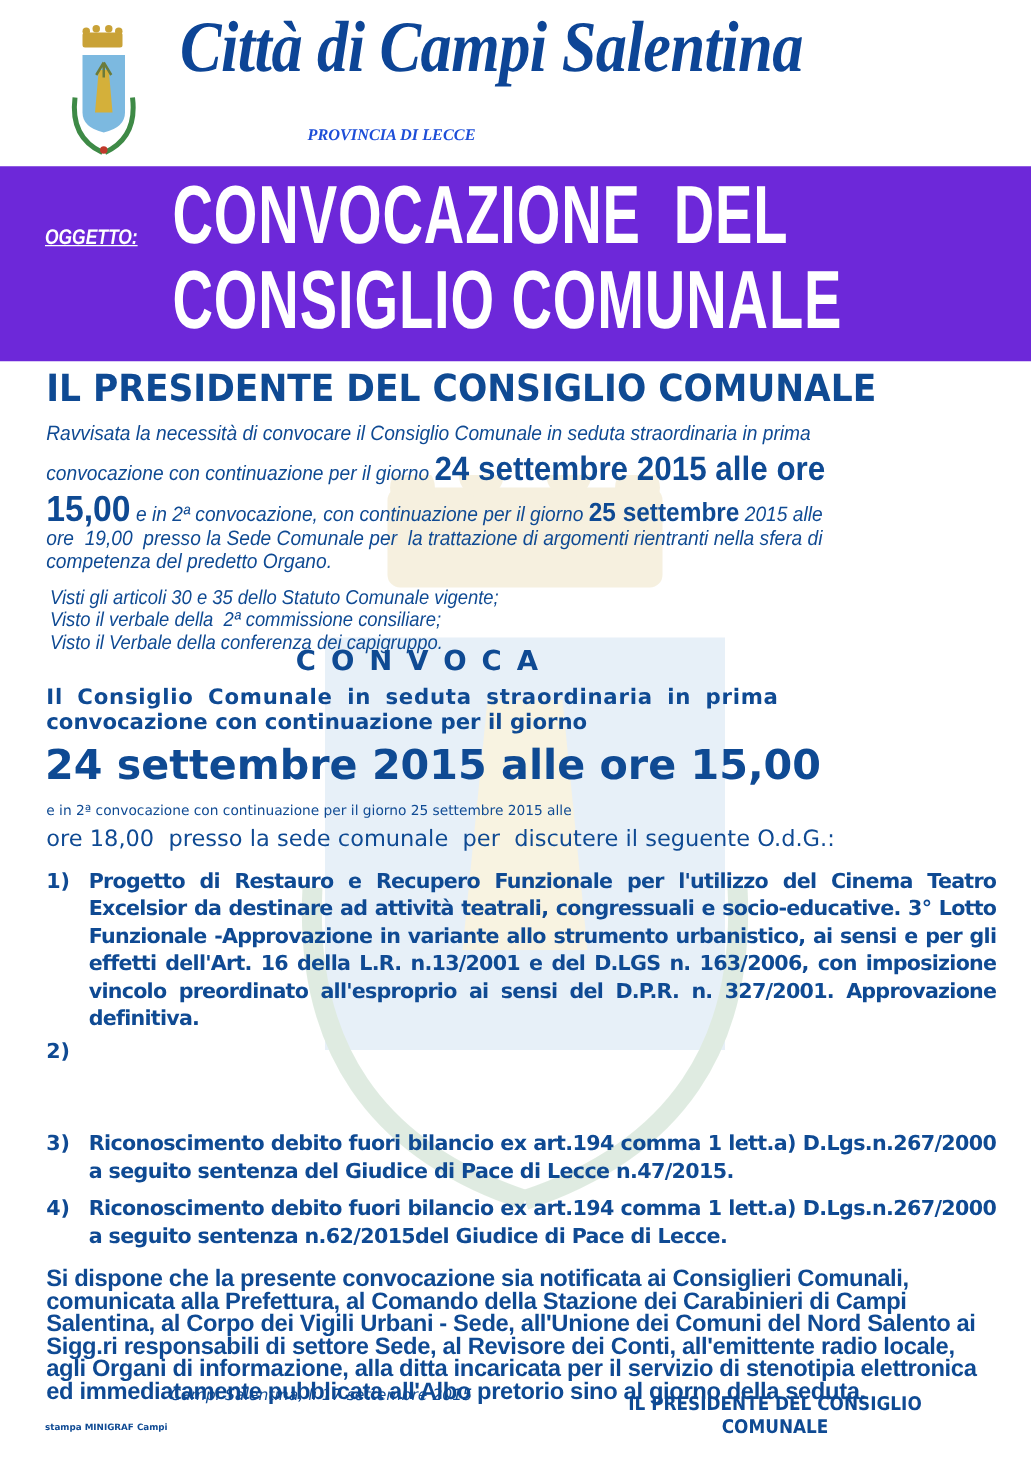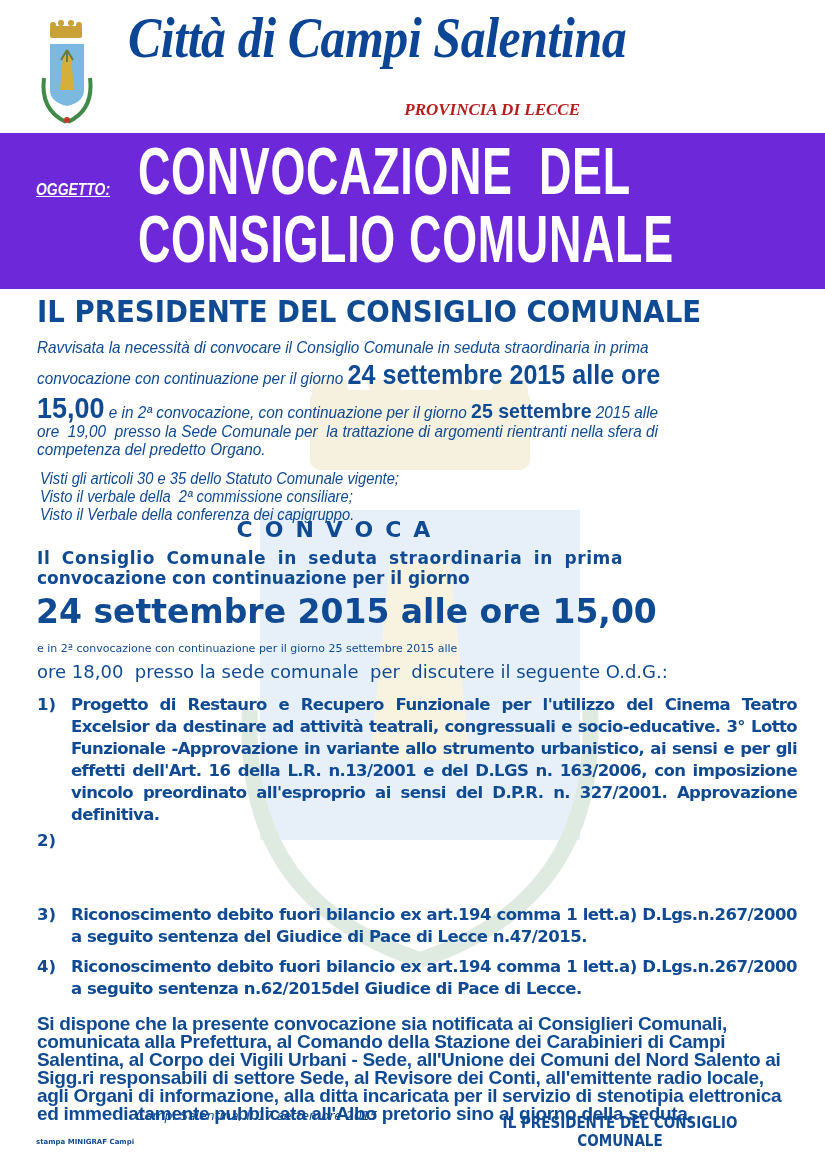--- a/index.html
+++ b/index.html
@@ -6,32 +6,32 @@
   body {
     width: 825px; height: 1170px; overflow: hidden;
     background: #ffffff; position: relative;
     color: #0f4a93;
     font-family: "Liberation Sans", sans-serif;
   }
   .watermark {
     position: absolute; left: 240px; top: 380px; width: 360px; height: 600px;
     opacity: 0.16; pointer-events: none;
   }
-  .header { position: absolute; left: 0; top: 0; width: 681px; height: 133px; }
+  .header { position: absolute; left: 16px; top: 0; width: 681px; height: 133px; }
   .crest { position: absolute; left: 36px; top: 20px; width: 60px; height: 108px; }
   .city-title {
     position: absolute; left: 128px; top: 4px; width: 680px;
     font-family: "Liberation Serif", serif; font-style: italic; font-weight: bold;
     font-size: 58px; color: #0d4596; letter-spacing: -0.5px; white-space: nowrap;
     transform: scaleX(0.86); transform-origin: left top;
   }
   .province {
-    position: absolute; left: 230px; top: 100px; width: 350px; text-align: right;
+    position: absolute; left: 230px; top: 100px; width: 350px; text-align: left;
     font-family: "Liberation Serif", serif; font-style: italic; font-weight: bold;
-    font-size: 17px; color: #b91c1c;
+    font-size: 13px; color: #1d4ed8;
   }
   .banner {
     position: absolute; left: 0; top: 133px; width: 825px; height: 156px;
     background: #6d28d9;
   }
   .oggetto {
     position: absolute; left: 36px; top: 47px;
     font-family: "Liberation Sans", sans-serif; font-style: italic; font-weight: bold;
     font-size: 17px; color: #ffffff; text-decoration: underline;
     transform: scaleX(0.82); transform-origin: left top;

